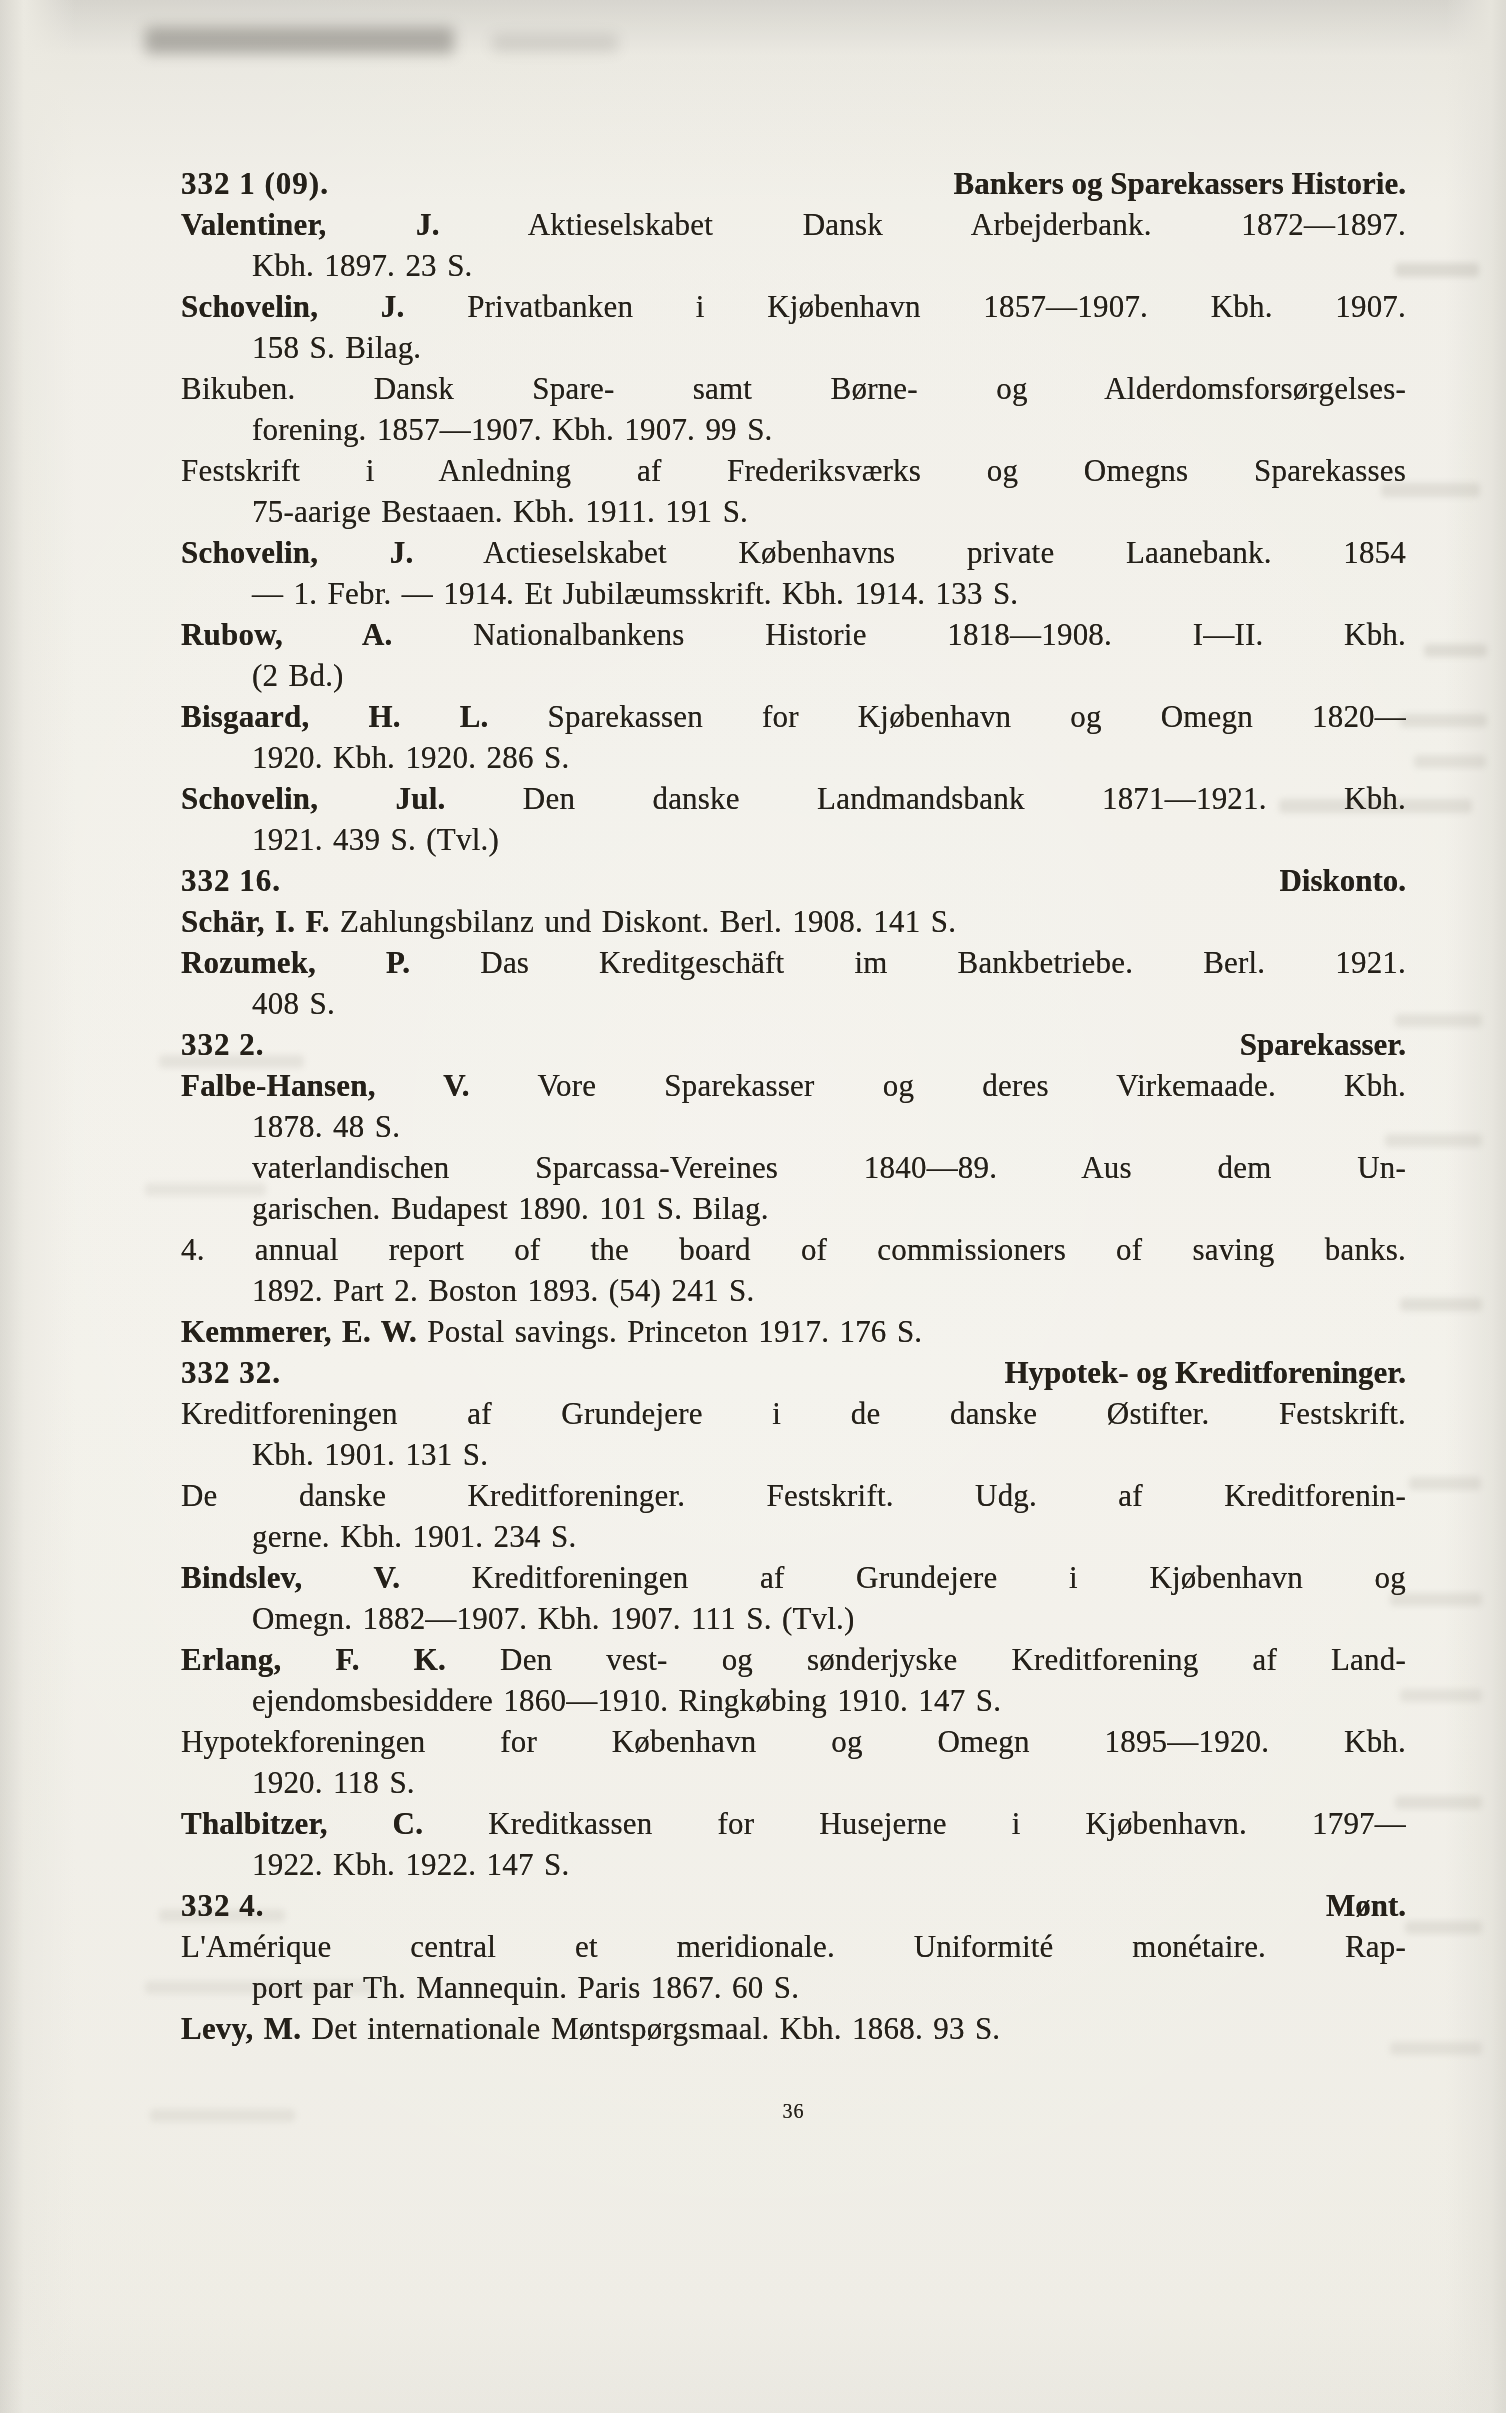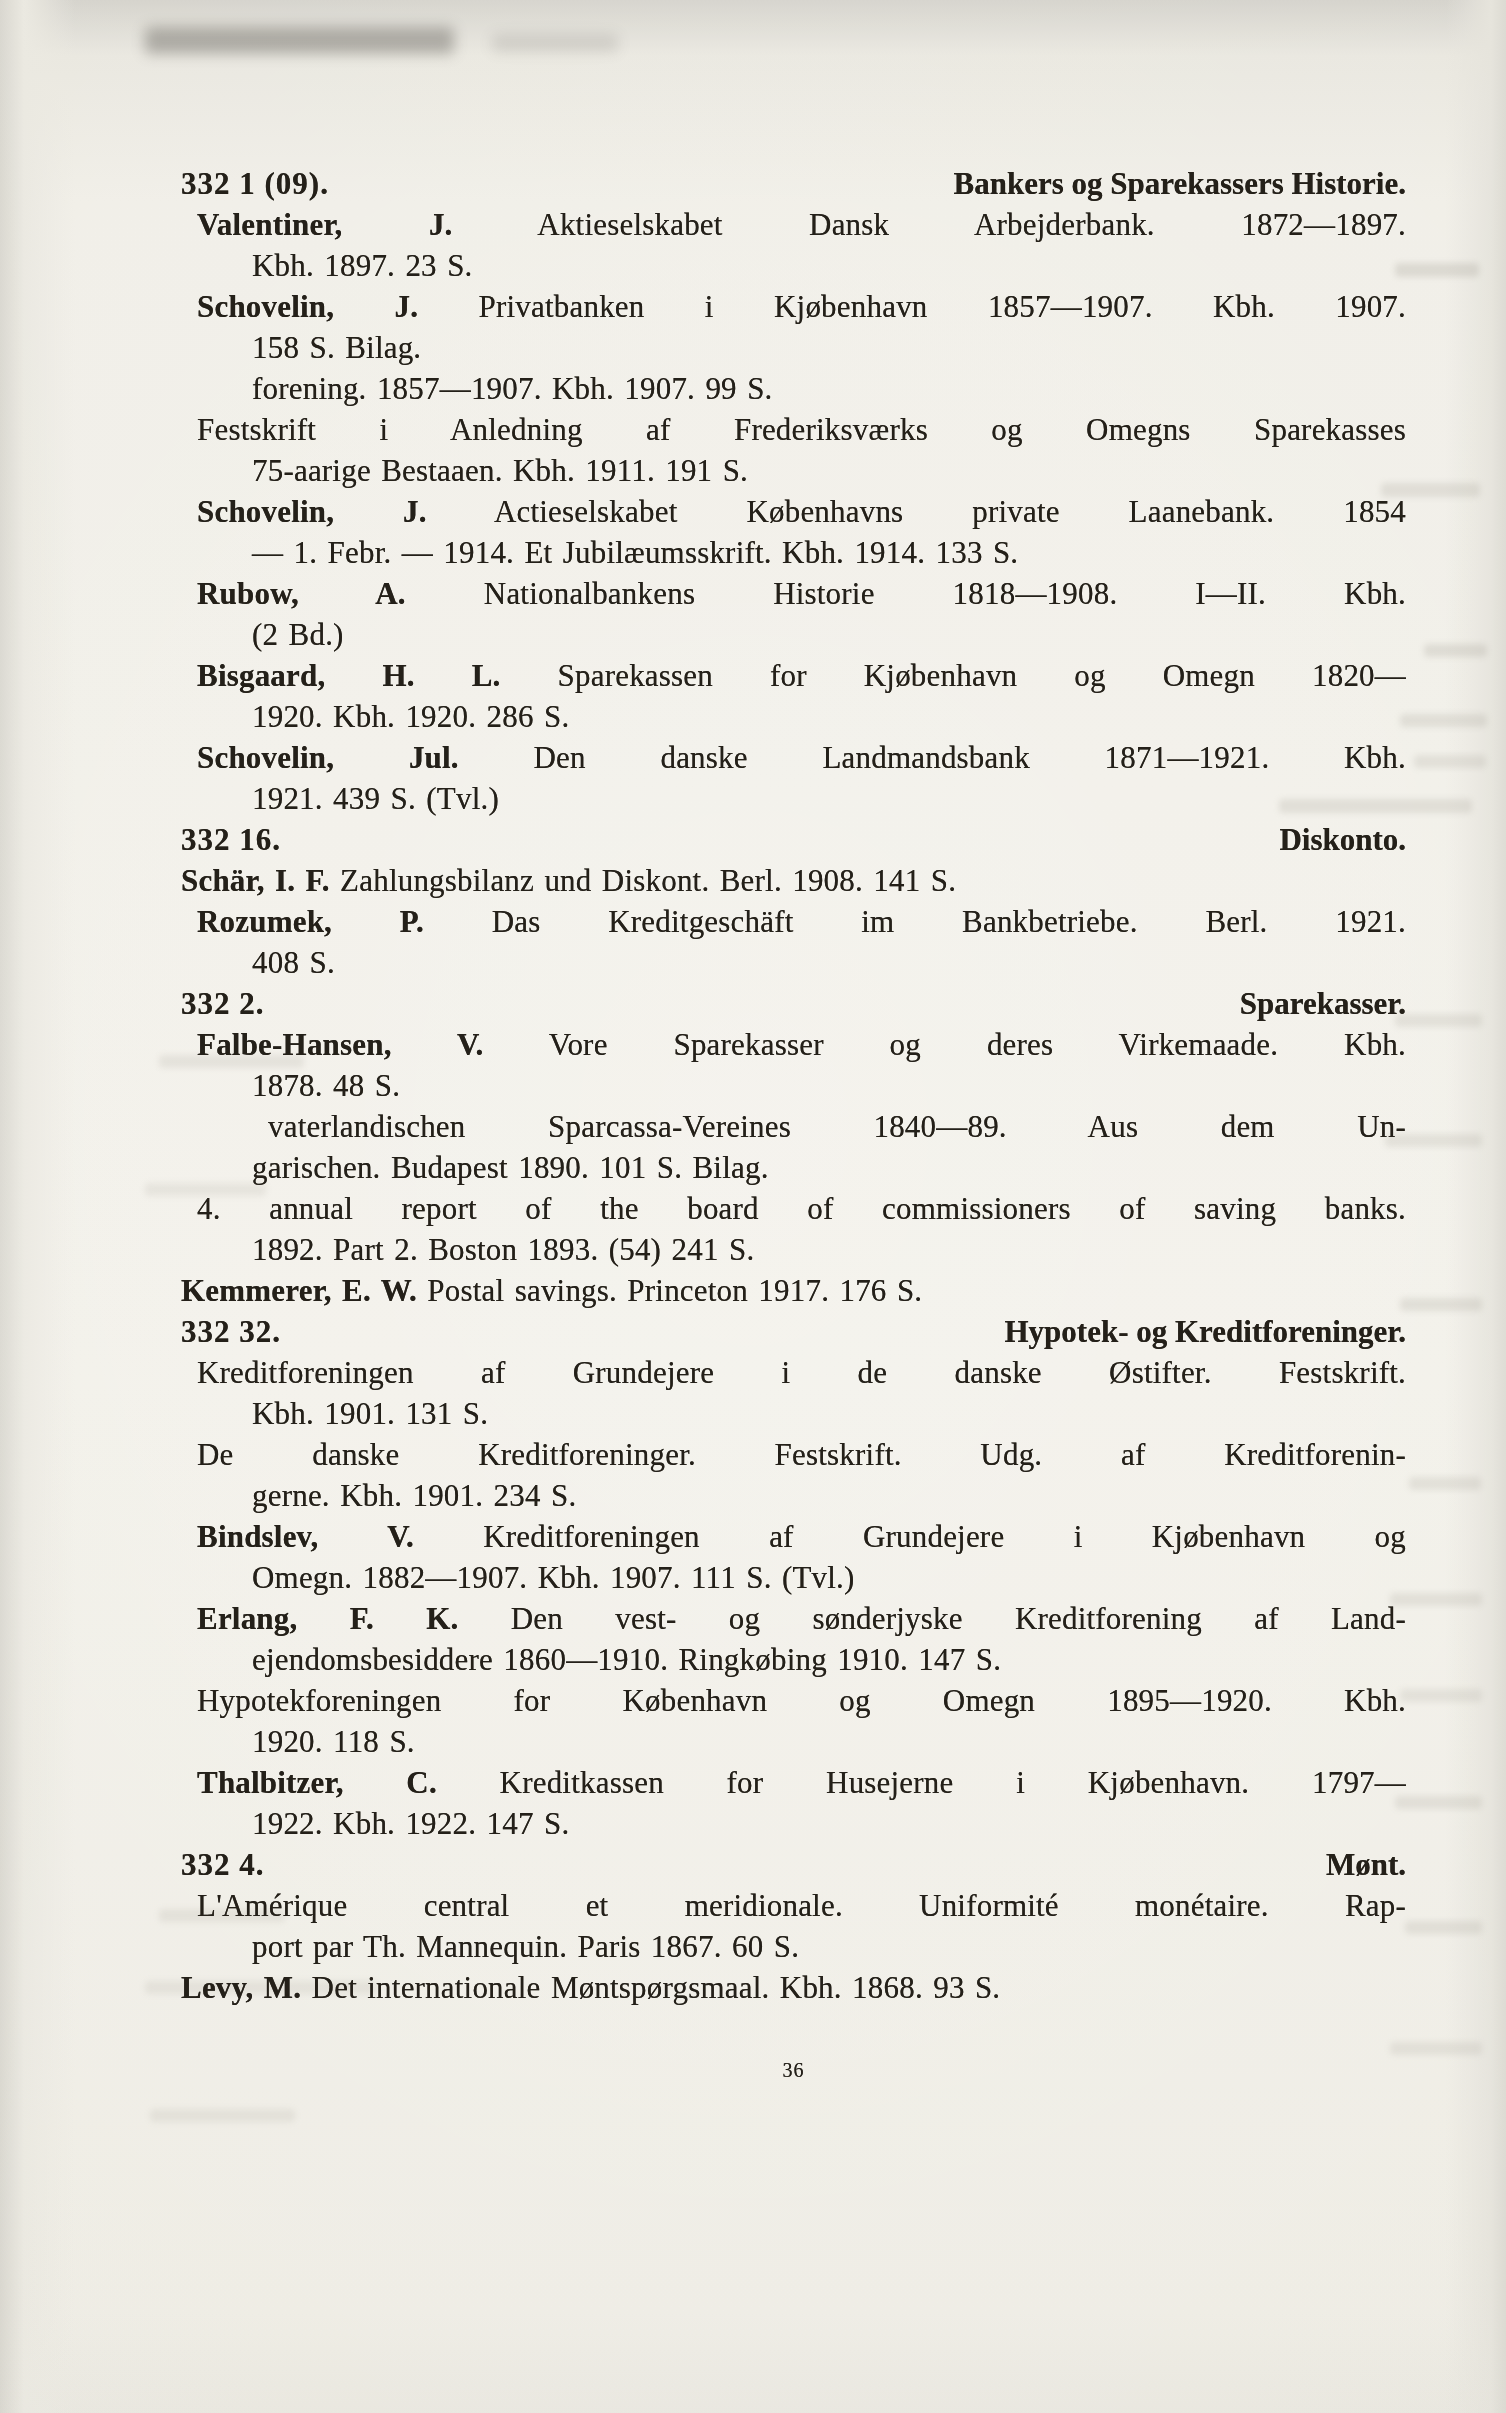--- a/index.html
+++ b/index.html
@@ -51,21 +51,20 @@
   }
   .section-code { letter-spacing: 1px; }
   .line {
     letter-spacing: 0.2px;
     word-spacing: 2.4px;
     text-align: left;
   }
   .just {
     text-align: justify;
     text-align-last: justify;
-    margin-left: 16px;
   }
   .cont { padding-left: 71px; }
   .author { font-weight: 700; }
 
   .page-number {
     margin-top: 42px;
     text-align: center;
     font-size: 20px;
     letter-spacing: 1px;
   }
@@ -107,20 +106,21 @@
       </div>
       <div class="entry">
         <div class="line just"><b class="author">Valentiner, J.</b> Aktieselskabet Dansk Arbejderbank. 1872—1897.</div>
         <div class="line cont">Kbh. 1897. 23 S.</div>
       </div>
       <div class="entry">
         <div class="line just"><b class="author">Schovelin, J.</b> Privatbanken i Kjøbenhavn 1857—1907. Kbh. 1907.</div>
         <div class="line cont">158 S. Bilag.</div>
       </div>
       <div class="entry">
+        <div class="line just">Bikuben. Dansk Spare- samt Børne- og Alderdomsforsørgelses-</div>
         <div class="line cont">forening. 1857—1907. Kbh. 1907. 99 S.</div>
       </div>
       <div class="entry">
         <div class="line just">Festskrift i Anledning af Frederiksværks og Omegns Sparekasses</div>
         <div class="line cont">75-aarige Bestaaen. Kbh. 1911. 191 S.</div>
       </div>
       <div class="entry">
         <div class="line just"><b class="author">Schovelin, J.</b> Actieselskabet Københavns private Laanebank. 1854</div>
         <div class="line cont">— 1. Febr. — 1914. Et Jubilæumsskrift. Kbh. 1914. 133 S.</div>
       </div>

